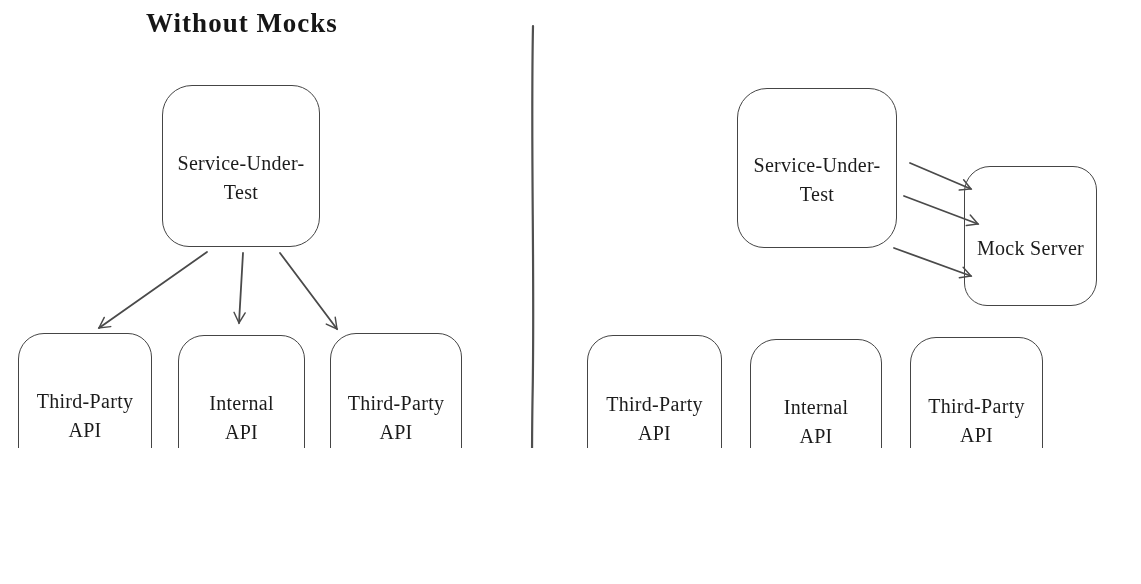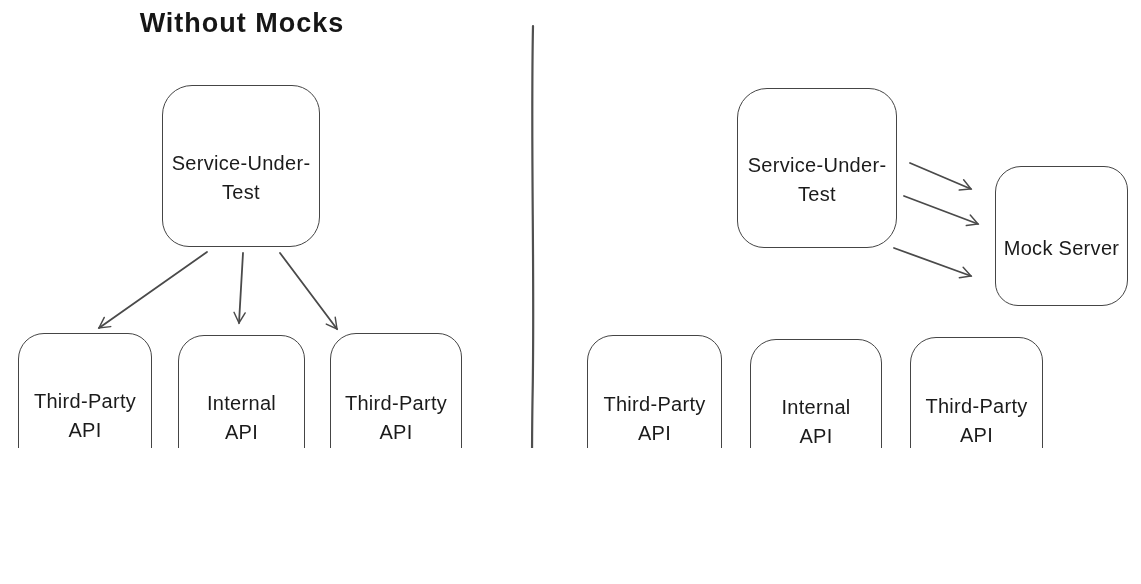--- a/index.html
+++ b/index.html
@@ -5,21 +5,21 @@
   html, body {
     margin: 0;
     padding: 0;
     background: #ffffff;
   }
   .canvas {
     position: relative;
     width: 1141px;
     height: 448px;
     background: #ffffff;
-    font-family: Liberation Sans, sans-serif;
+    font-family: Liberation Serif, serif;
     color: #1b1b1b;
     overflow: hidden;
   }
   .panel-title {
     position: absolute;
     text-align: center;
     font-size: 27px;
     font-weight: 600;
     letter-spacing: 1px;
     color: #161616;
@@ -47,21 +47,21 @@
   .node.big { border-radius: 30px 28px 30px 27px; }
   .node.small { border-radius: 26px 24px 26px 23px; }
 
   
   #sut-left       { left: 162px; top: 85px;  width: 158px; height: 162px; }
   #api-left-1     { left: 18px;  top: 333px; width: 134px; height: 142px; }
   #api-left-2     { left: 178px; top: 335px; width: 127px; height: 142px; }
   #api-left-3     { left: 330px; top: 333px; width: 132px; height: 145px; }
 
   #sut-right      { left: 737px; top: 88px;  width: 160px; height: 160px; }
-  #mock-server    { left: 995px; top: 166px; width: 133px; height: 140px; }
+  #mock-server    { left: 964px; top: 166px; width: 133px; height: 140px; }
   #api-right-1    { left: 587px; top: 335px; width: 135px; height: 143px; }
   #api-right-2    { left: 750px; top: 339px; width: 132px; height: 141px; }
   #api-right-3    { left: 910px; top: 337px; width: 133px; height: 144px; }
 
   #title-left  { left: 112px; top: 8px;  width: 260px; }
   #title-right { left: 696px; top: 9px;  width: 240px; }
 
   svg.overlay {
     position: absolute;
     left: 0; top: 0;

